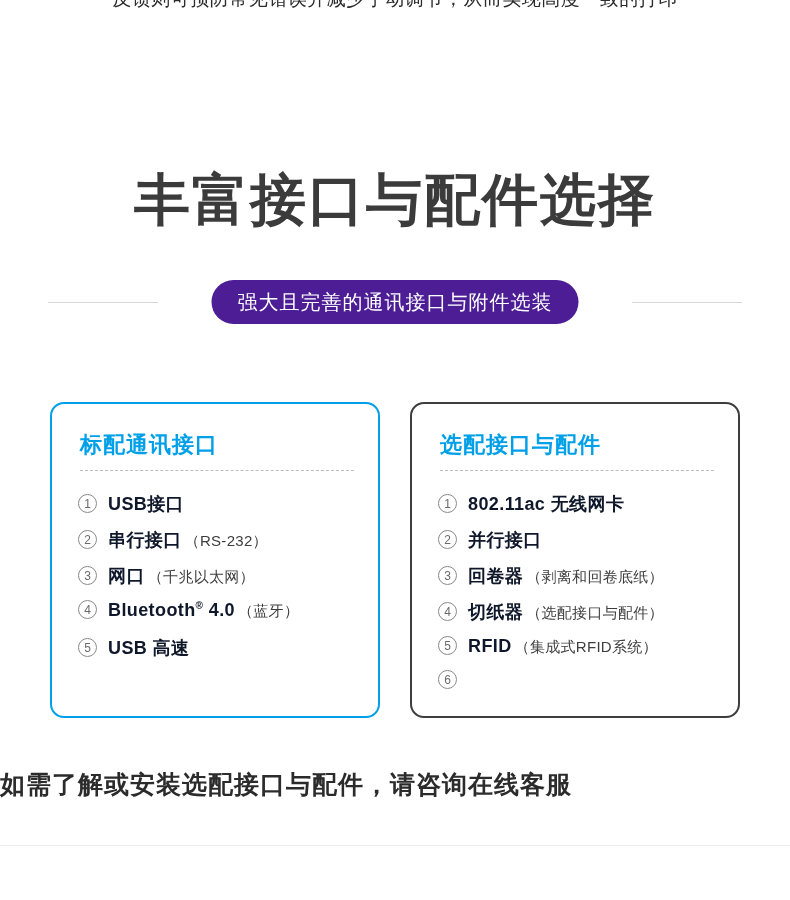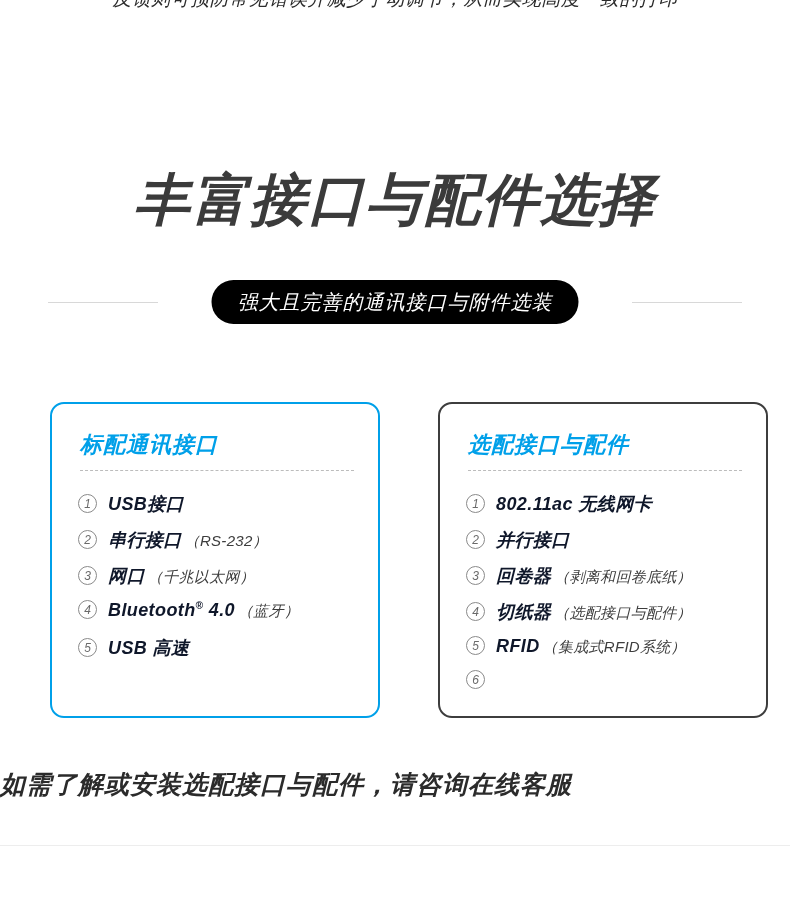--- a/index.html
+++ b/index.html
@@ -12,21 +12,20 @@
     background: #ffffff;
     font-family: "Liberation Sans", sans-serif;
     position: relative;
     overflow: hidden;
   }
   .page {
     position: relative;
     width: 790px;
     height: 854px;
     box-sizing: border-box;
-    font-style: italic;
   }
 
   
   .top-text {
     position: absolute;
     top: -16px;
     left: 0;
     width: 790px;
     text-align: center;
     font-size: 19px;
@@ -66,21 +65,21 @@
     height: 1px;
     background: #d8d8d8;
   }
   .sub-rule.left  { left: 48px;  width: 110px; }
   .sub-rule.right { right: 48px; width: 110px; }
   .sub-pill {
     position: absolute;
     left: 50%;
     transform: translateX(-50%);
     top: 0;
-    background: #000000;
+    background: #4c1d95;
     color: #ffffff;
     font-size: 20px;
     letter-spacing: 1px;
     padding: 0 26px;
     height: 44px;
     line-height: 44px;
     border-radius: 22px;
     white-space: nowrap;
   }
 
@@ -96,21 +95,21 @@
   .card {
     position: absolute;
     top: 0;
     width: 330px;
     height: 316px;
     border-radius: 14px;
     box-sizing: border-box;
     background: #ffffff;
   }
   .card.left  { left: 50px;  border: 2px solid #00a0e9; }
-  .card.right { left: 410px; border: 2px solid #3d3d3d; margin-left: 28px; }
+  .card.right { left: 410px; border: 2px solid #3d3d3d; }
 
   .card-title {
     position: absolute;
     top: 26px;
     left: 28px;
     font-size: 22px;
     font-weight: bold;
     color: #00a0e9;
     letter-spacing: 1px;
   }

